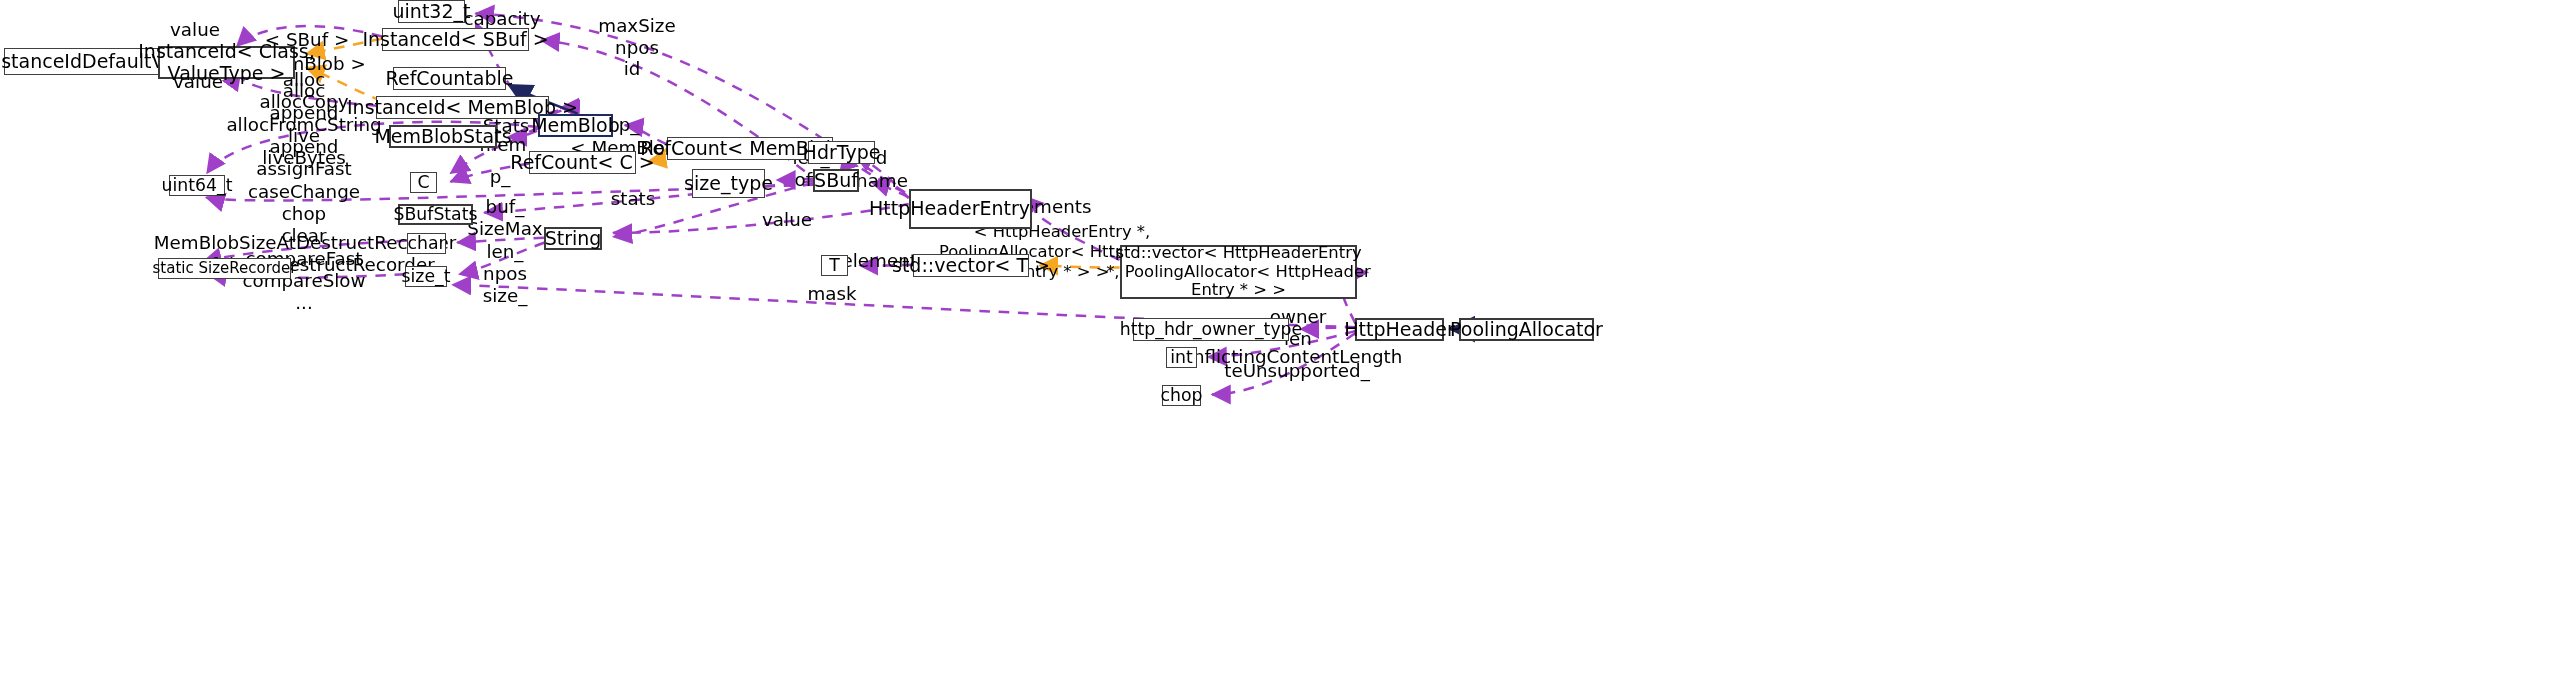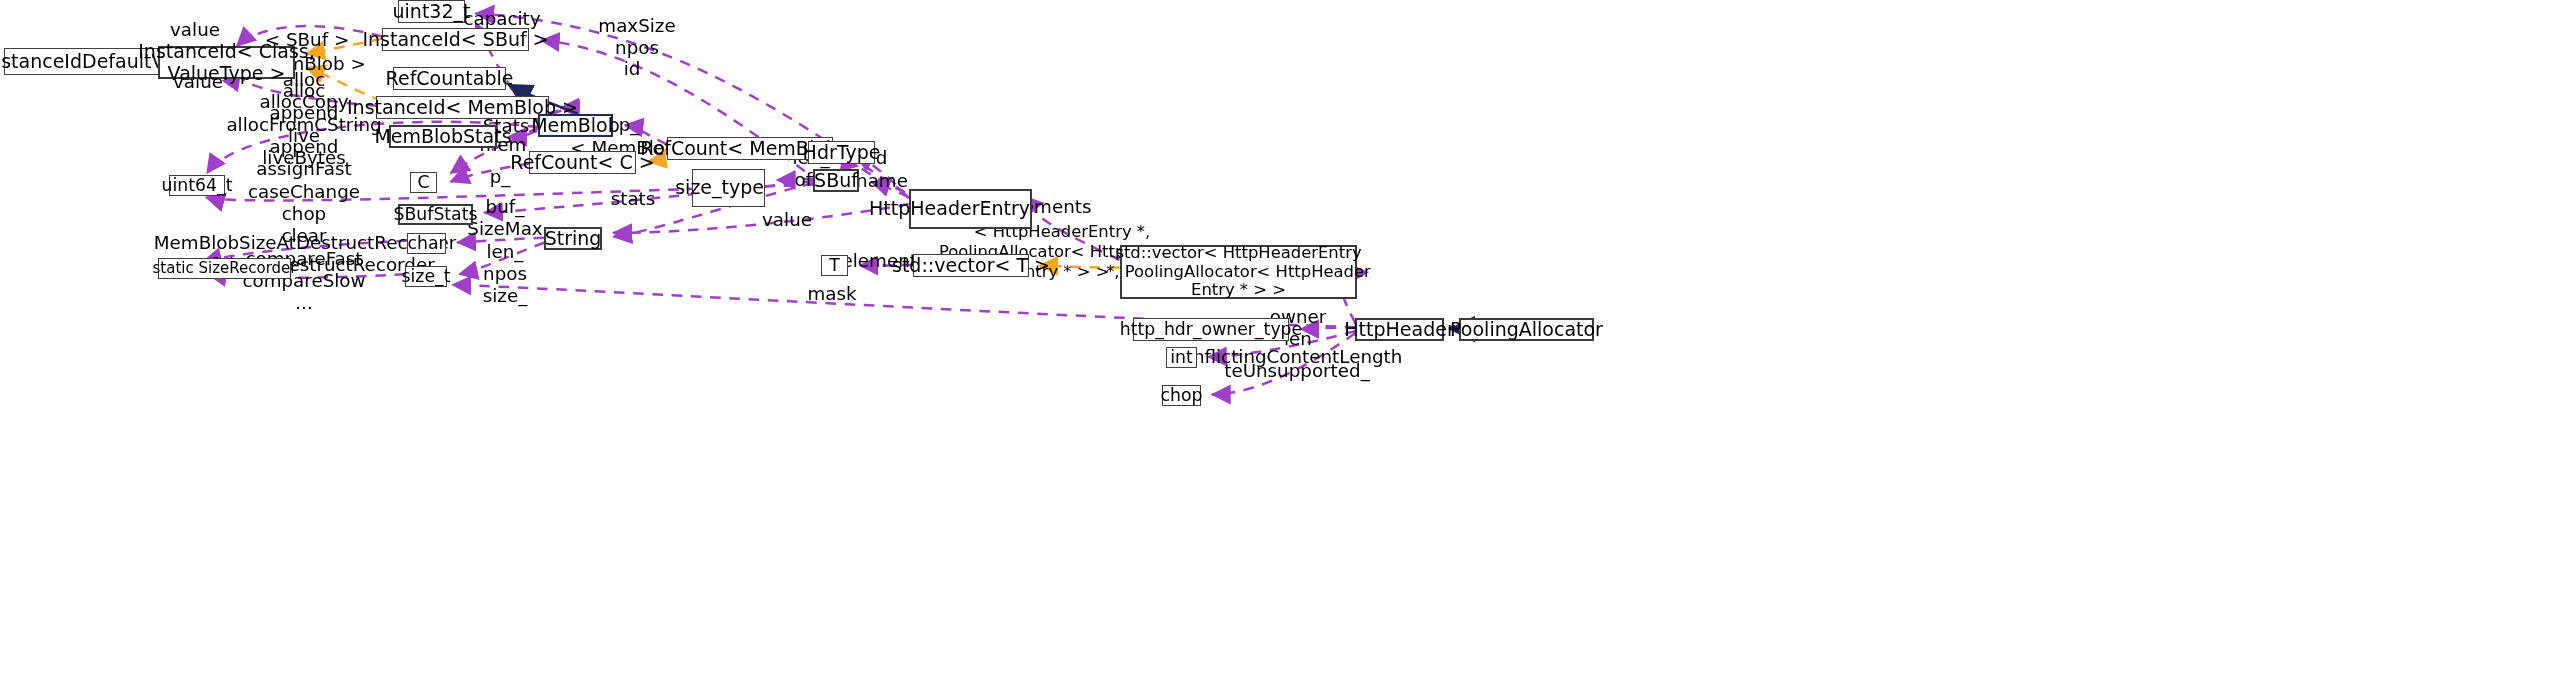--- a/index.html
+++ b/index.html
@@ -181,21 +181,21 @@
   </div>
   <div class="node" style="left:529px; top:151px; width:107px; height:23px;">
     <span>RefCount&lt; C &gt;</span>
   </div>
   <div class="node" style="left:667px; top:137px; width:166px; height:23px;">
     <span>RefCount&lt; MemBlob &gt;</span>
   </div>
   <div class="node" style="left:808px; top:141px; width:67px; height:23px;">
     <span>HdrType</span>
   </div>
-  <div class="node" style="left:692px; top:169px; width:73px; height:38px;justify-content:flex-end;">
+  <div class="node" style="left:692px; top:169px; width:73px; height:29px;">
     <span>size_type</span>
   </div>
   <div class="node thick" style="left:813px; top:169px; width:46px; height:23px;">
     <span>SBuf</span>
   </div>
   <div class="node" style="left:169px; top:175px; width:56px; height:21px; font-size:17.3px;justify-content:center;">
     <span>uint64_t</span>
   </div>
   <div class="node" style="left:410px; top:172px; width:27px; height:21px; font-size:17.3px;">
     <span>C</span>

